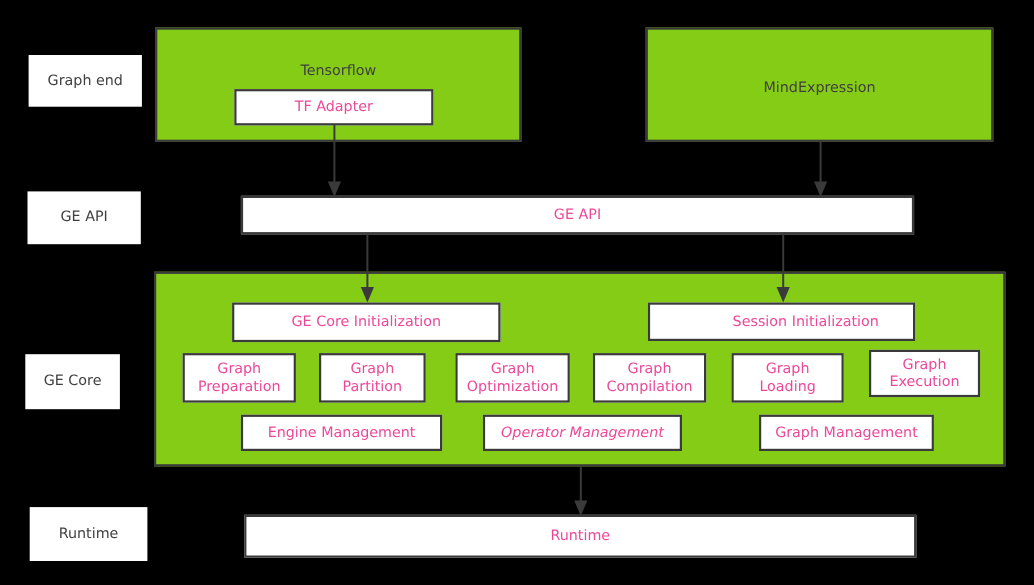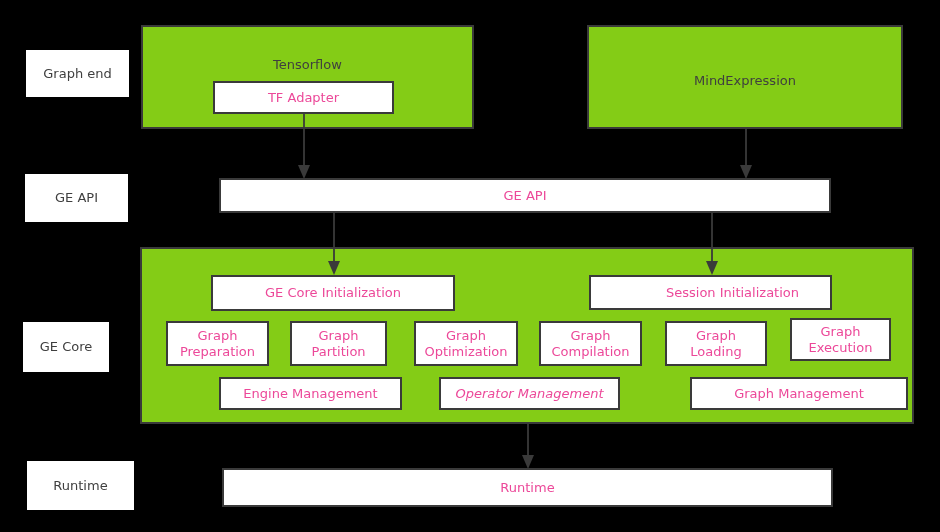--- a/index.html
+++ b/index.html
@@ -142,21 +142,21 @@
     <span>Graph
 Execution</span>
   </div>
 
   <div class="box outlined" style="left:192px; top:377px; width:183px; height:33px; font-size:13px;margin-left:27px;">
     <span>Engine Management</span>
   </div>
   <div class="box outlined" style="left:439px; top:377px; width:181px; height:33px; font-size:13px;font-style:italic;">
     <span>Operator Management</span>
   </div>
-  <div class="box outlined" style="left:690px; top:377px; width:218px; height:33px; font-size:13px;">
+  <div class="box outlined" style="left:690px; top:377px; width:159px; height:33px; font-size:13px;">
     <span>Graph Management</span>
   </div>
 
   <div class="box outlined" style="left:222px; top:468px; width:611px; height:39px; font-size:13px;">
     <span>Runtime</span>
   </div>
 
   <svg class="arrow" width="20" height="66" style="left:294px; top:113px;">
     <line x1="10" y1="0" x2="10" y2="55"></line>
     <polygon points="4,52 16,52 10,66"></polygon>

